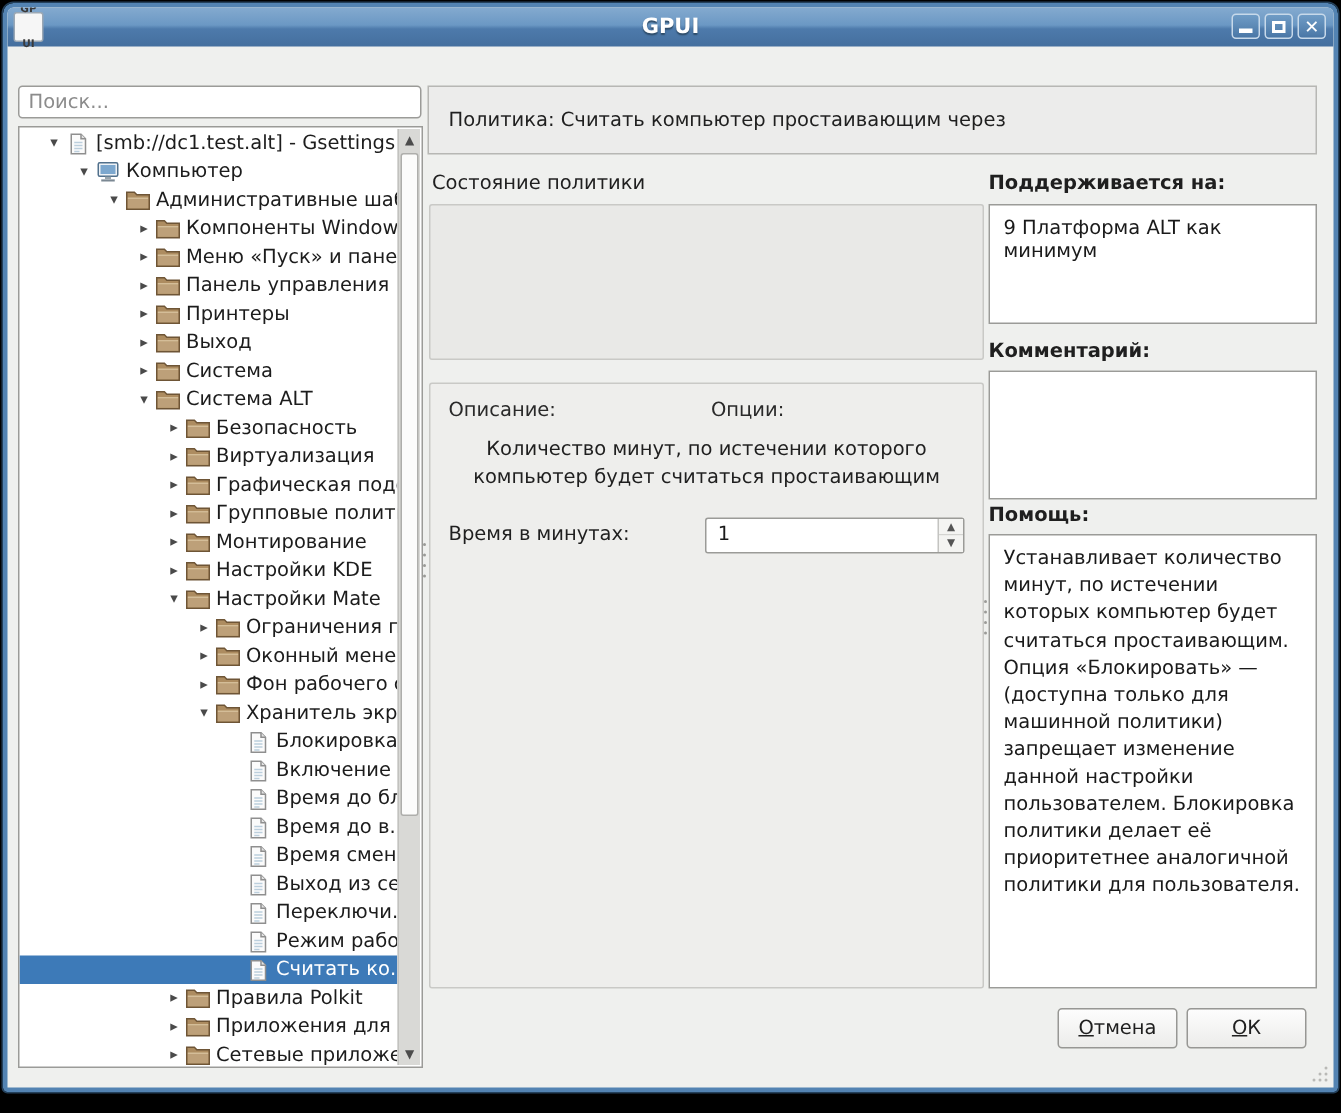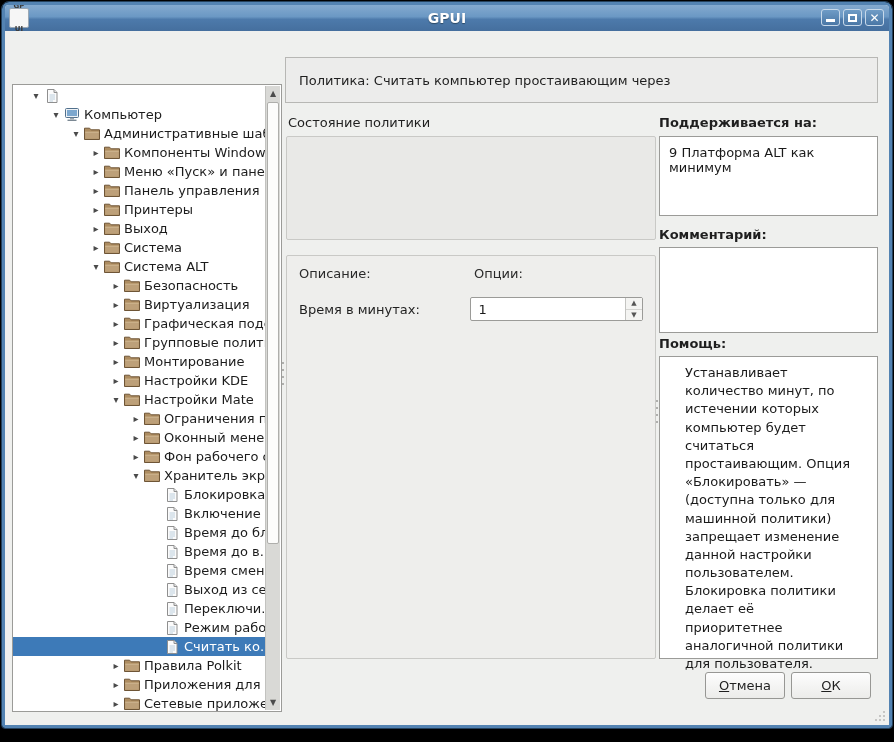--- a/index.html
+++ b/index.html
@@ -152,21 +152,21 @@
     background: #fff; border: 1px solid #9b9b98; padding: 8px 9px; color: #1a1a1a;
   }
   .comment-label { top: 222px; }
   .comment-box {
     position: absolute; left: 654px; top: 242px; width: 219px; height: 86px;
     background: #fff; border: 1px solid #9b9b98;
   }
   .help-label { top: 331px; }
   .help-box {
     position: absolute; left: 654px; top: 351px; width: 219px; height: 303px;
-    background: #fff; border: 1px solid #9b9b98; padding: 7px 25px;
+    background: #fff; border: 1px solid #9b9b98; padding: 7px 9px;
     line-height: 1.4; color: #1a1a1a;
   }
   .dlg-btn {
     position: absolute; top: 667px; width: 80px; height: 27px;
     background: linear-gradient(#fdfdfd, #ececea);
     border: 1px solid #979794; border-radius: 3px;
     display: flex; align-items: center; justify-content: center;
     color: #1f1f1f; font-size: 13px;
   }
   .btn-cancel { left: 700px; }
@@ -195,32 +195,34 @@
       <div class="win-btn">
           <span class="glyph-max"></span>
         </div>
       <div class="win-btn">
           <span class="glyph-close">✕</span>
         </div>
     </div>
   </div>
 
 
+  <input class="search-box" type="text" placeholder="Поиск..." style="">
 
   <div class="tree-box">
     <div class="tree-rows">
         <div class="tree-row" style="padding-left: 16px;">
           <span class="expander">▾</span>
           <span class="tree-icon">
             <svg width="14" height="16" viewBox="0 0 14 16">
               <path d="M2.5 1.5 H9 L12 4.5 V14.5 H2.5 Z" fill="#fbfbfb" stroke="#8f8f8f"></path>
               <path d="M9 1.5 V4.5 H12" fill="#e4e4e4" stroke="#8f8f8f"></path>
               <path d="M4.5 7 H10 M4.5 9 H10 M4.5 11 H10 M4.5 13 H8" stroke="#bccfdd" stroke-width="1"></path>
             </svg>
           </span>
+          <span class="tree-label">[smb://dc1.test.alt] - Gsettings</span>
         </div>
         <div class="tree-row" style="padding-left: 36px;">
           <span class="expander">▾</span>
           <span class="tree-icon">
             <svg width="16" height="15" viewBox="0 0 16 15">
               <rect x="1.5" y="1.5" width="13" height="9" rx="1" fill="#eef2f6" stroke="#51708c"></rect>
               <rect x="3" y="3" width="10" height="6" fill="#7ca7ce"></rect>
               <rect x="6" y="10.8" width="4" height="1.6" fill="#9aa5ad"></rect>
               <rect x="3.5" y="12.6" width="9" height="1.4" fill="#7b8893"></rect>
             </svg>
@@ -596,20 +598,21 @@
   <div class="section-label state-label">Состояние политики</div>
   <div class="state-box">
     <div style="height:11px"></div>
   </div>
 
   <div class="options-box">
     <div class="opt-head">
       <div class="col1">Описание:</div>
       <div>Опции:</div>
     </div>
+    <div class="opt-desc">Количество минут, по истечении которого компьютер будет считаться простаивающим</div>
     <div class="opt-field-row">
       <div class="field-label">Время в минутах:</div>
       <div class="spinbox">
         <span class="spin-value">1</span>
         <div class="spin-buttons">
           <div class="spin-btn up">▲</div>
           <div class="spin-btn">▼</div>
         </div>
       </div>
     </div>

